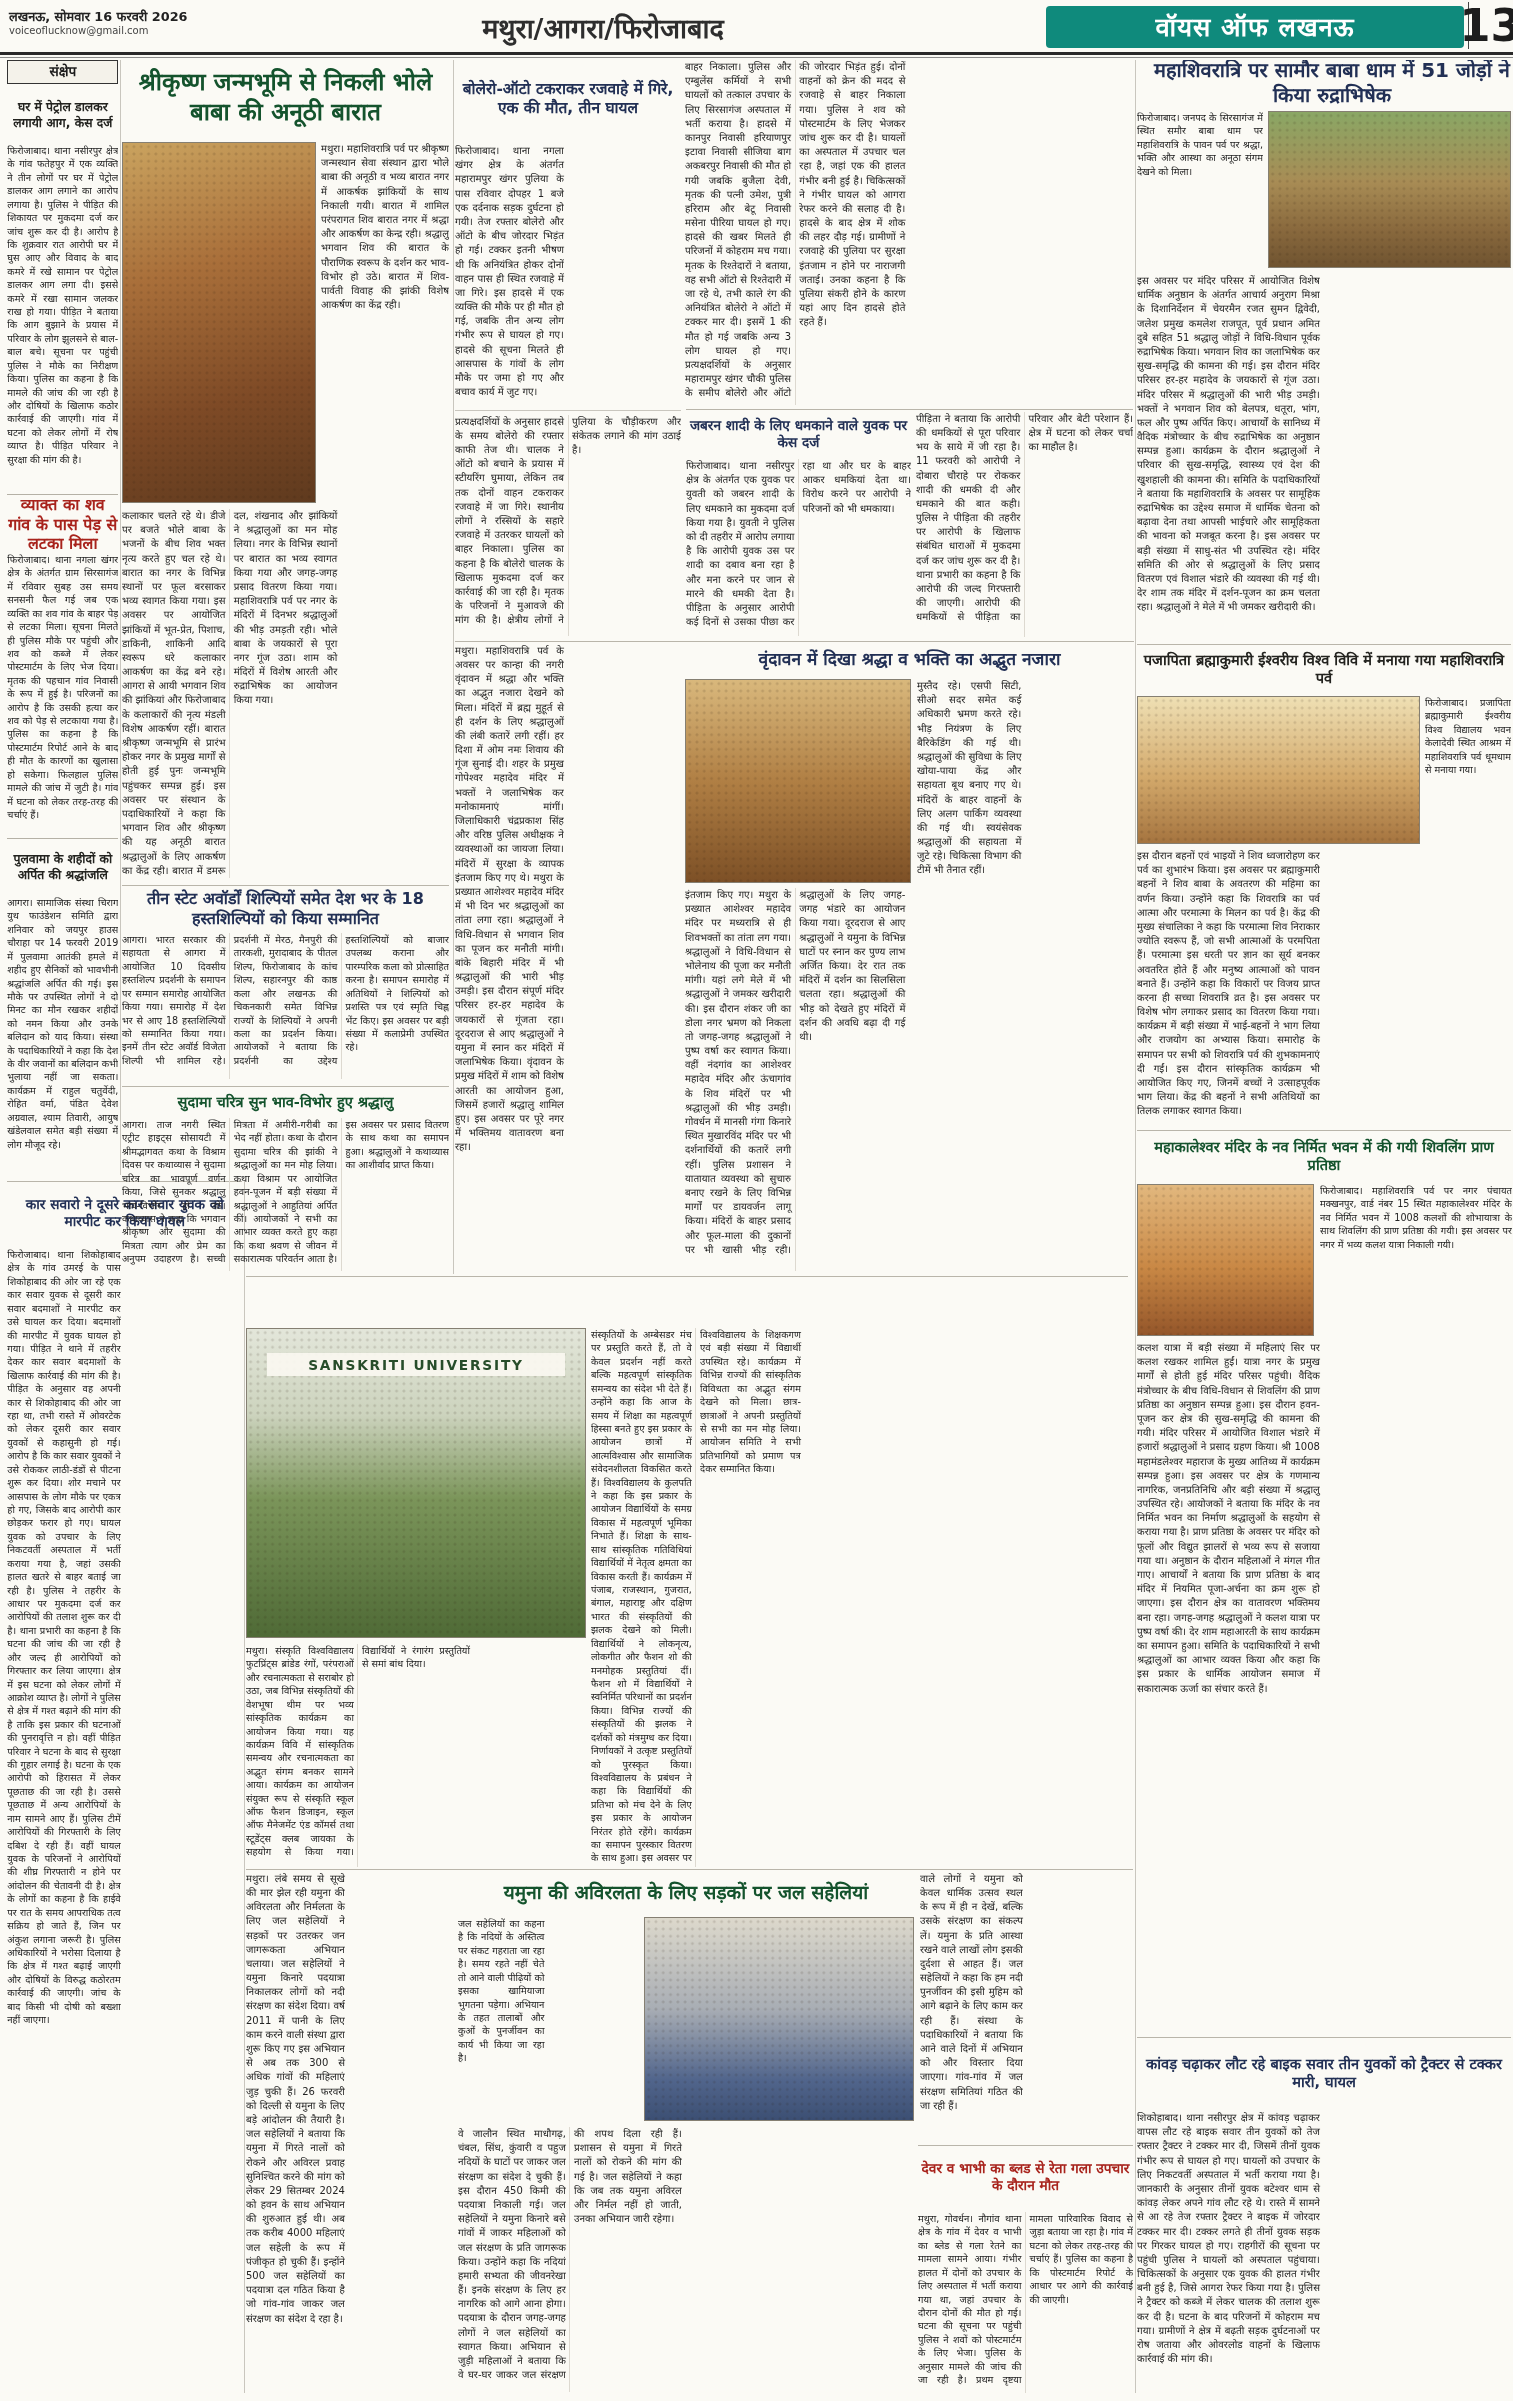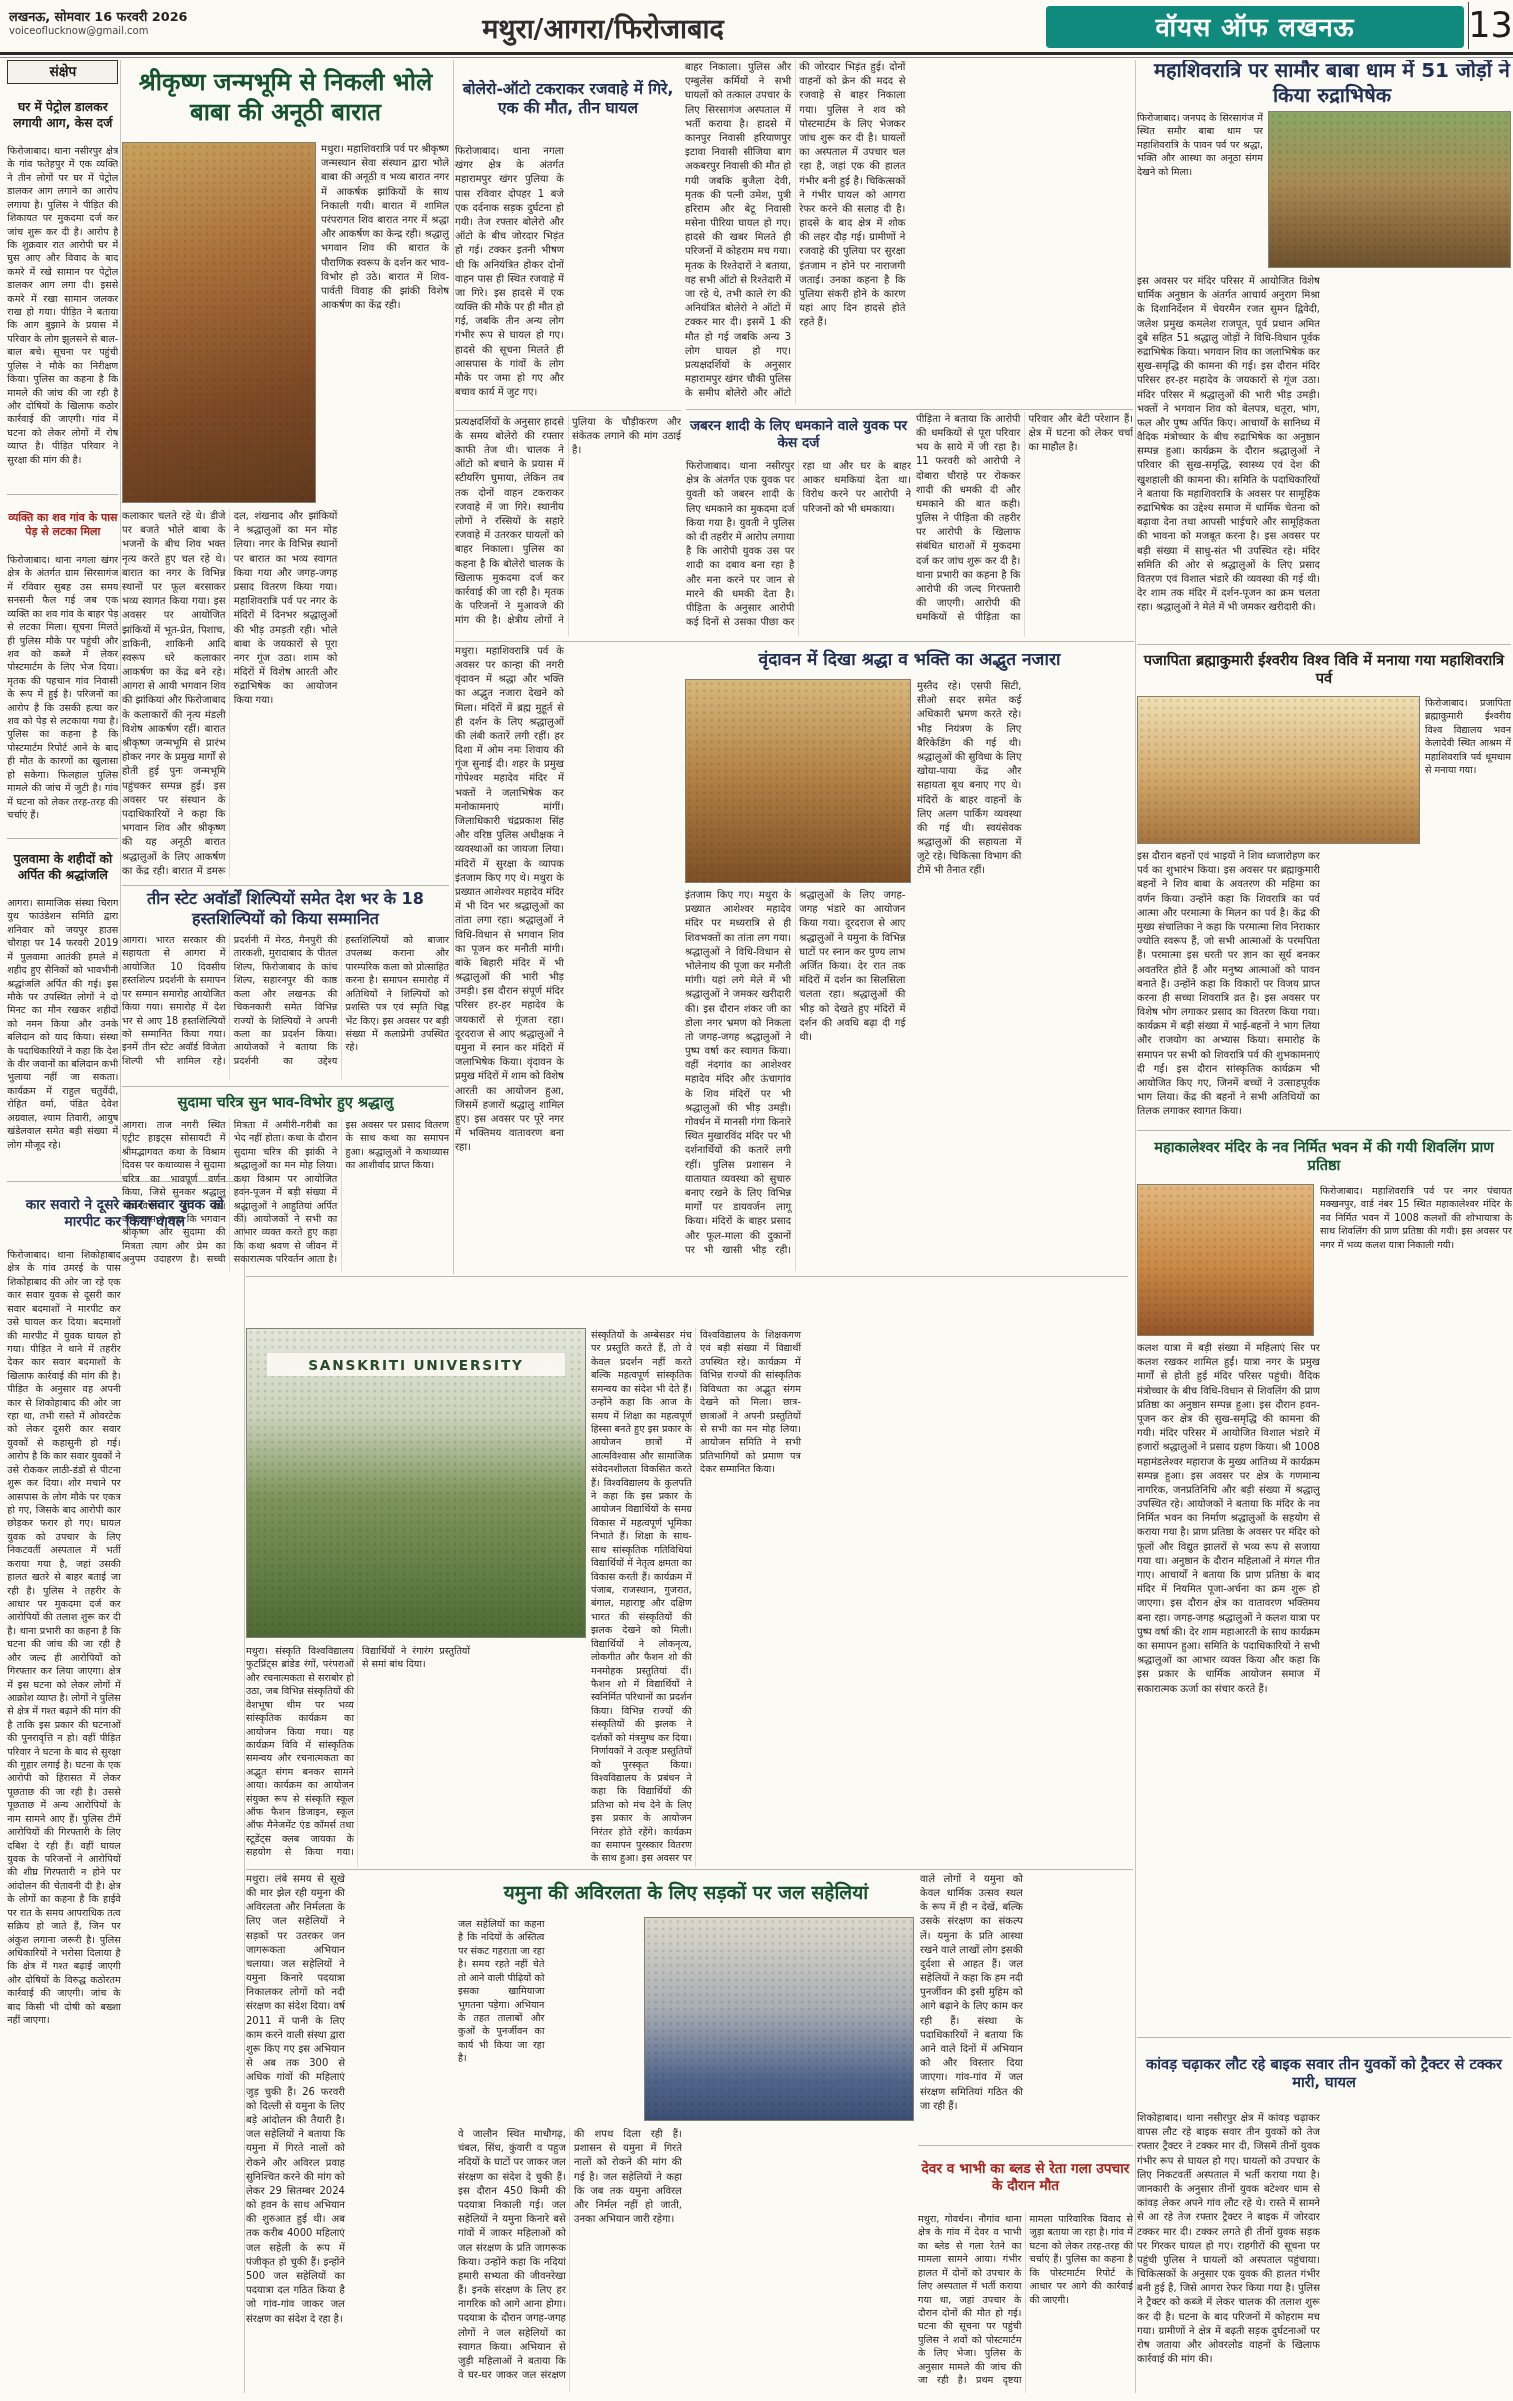--- a/index.html
+++ b/index.html
@@ -16,21 +16,21 @@
 .ph-baraat{background:linear-gradient(165deg,#caa35f 0%,#a96f3a 35%,#7e4a26 70%,#5f3a1e 100%)}
 .ph-samaur{background:linear-gradient(180deg,#8aa765 0%,#a88c55 45%,#8a6a3e 75%,#6f5330 100%)}
 .ph-vrindavan{background:linear-gradient(180deg,#d9b87c 0%,#b07f44 50%,#7d5026 100%)}
 .ph-brahma{background:linear-gradient(180deg,#efe0b4 0%,#d3a96b 55%,#a5743f 100%)}
 .ph-sanskriti{background:linear-gradient(180deg,#e3e6da 0%,#ccd3bd 28%,#7b955a 55%,#4f6a36 100%)}
 .ph-yamuna{background:linear-gradient(180deg,#ddd9cc 0%,#a8adb4 45%,#51658c 80%,#3c4f73 100%)}
 .ph-mahakal{background:linear-gradient(180deg,#e2b87e 0%,#c98845 55%,#94562a 100%)}
 .ph-banner{position:absolute;top:24px;left:6%;width:88%;background:rgba(250,248,240,.93);color:#274d2a;font-weight:bold;font-size:13.7px;text-align:center;letter-spacing:1.8px;padding:3.7px 0;z-index:1}
 .mast-banner{position:absolute;left:1046px;top:5.5px;width:418px;height:42px;background:#0f8a7c;border-radius:4px;display:flex;align-items:center;justify-content:center}
 .mast-banner span{color:#ffffff;font-weight:bold;font-size:25.6px;letter-spacing:0.9px}
-.mast-page{position:absolute;left:1468px;top:1.8px;width:44px;height:47px;border-left:1.8px solid #444;font-size:35px;font-weight:normal;color:#1d1d1d;display:flex;align-items:center;justify-content:center}
+.mast-page{position:absolute;left:1468px;top:1.8px;width:44px;height:47px;border-left:1.8px solid #444;font-size:45px;font-weight:bold;color:#1d1d1d;display:flex;align-items:center;justify-content:center}
 .vr{background:#c9c6be;width:0.9px}
 .sankshep-box{border:1.8px solid #333;font-size:13.7px;font-weight:bold;text-align:center;line-height:20px;background:#f4f2ea}
 section{border-top:0.9px solid #b9b5aa}
 section.no-rule{border-top:none}
 </style>
 </head>
 <body>
 
 <div class="page">
 
@@ -51,21 +51,21 @@
   <div class="abs vr" style="left:120px;top:60px;height:1115px"></div>
   <div class="abs vr" style="left:453px;top:60px;height:1214px"></div>
   <div class="abs vr" style="left:1135px;top:60px;height:2333px"></div>
   <div class="abs vr" style="left:244px;top:1181px;height:1212px"></div>
 
   <section class="abs no-rule" style="left:7.3px;top:60px;width:111px;height:1115px">
     <div class="abs sankshep-box" style="left:0;top:0;width:111px;height:24px">संक्षेप</div>
     <h3 class="abs hl dark" style="left:0;top:31px;width:111px;height:49px;font-size:12.3px">घर में पेट्रोल डालकर लगायी आग, केस दर्ज</h3>
     <div class="abs bt small c1" style="left:0;top:84px;width:111px;height:345px">फिरोजाबाद। थाना नसीरपुर क्षेत्र के गांव फतेहपुर में एक व्यक्ति ने तीन लोगों पर घर में पेट्रोल डालकर आग लगाने का आरोप लगाया है। पुलिस ने पीड़ित की शिकायत पर मुकदमा दर्ज कर जांच शुरू कर दी है। आरोप है कि शुक्रवार रात आरोपी घर में घुस आए और विवाद के बाद कमरे में रखे सामान पर पेट्रोल डालकर आग लगा दी। इससे कमरे में रखा सामान जलकर राख हो गया। पीड़ित ने बताया कि आग बुझाने के प्रयास में परिवार के लोग झुलसने से बाल-बाल बचे। सूचना पर पहुंची पुलिस ने मौके का निरीक्षण किया। पुलिस का कहना है कि मामले की जांच की जा रही है और दोषियों के खिलाफ कठोर कार्रवाई की जाएगी। गांव में घटना को लेकर लोगों में रोष व्याप्त है। पीड़ित परिवार ने सुरक्षा की मांग की है।</div>
     <div class="abs" style="left:0;top:434px;width:111px;height:0.9px;background:#b5b1a6"></div>
-    <h3 class="abs hl maroon" style="left:0;top:440px;width:111px;height:49px;font-size:11px">व्यक्ति का शव गांव के पास पेड़ से लटका मिला</h3>
+    <h3 class="abs hl maroon" style="left:0;top:440px;width:111px;height:49px;font-size:16px">व्यक्ति का शव गांव के पास पेड़ से लटका मिला</h3>
     <div class="abs bt small c1" style="left:0;top:493px;width:111px;height:279px">फिरोजाबाद। थाना नगला खंगर क्षेत्र के अंतर्गत ग्राम सिरसागंज में रविवार सुबह उस समय सनसनी फैल गई जब एक व्यक्ति का शव गांव के बाहर पेड़ से लटका मिला। सूचना मिलते ही पुलिस मौके पर पहुंची और शव को कब्जे में लेकर पोस्टमार्टम के लिए भेज दिया। मृतक की पहचान गांव निवासी के रूप में हुई है। परिजनों का आरोप है कि उसकी हत्या कर शव को पेड़ से लटकाया गया है। पुलिस का कहना है कि पोस्टमार्टम रिपोर्ट आने के बाद ही मौत के कारणों का खुलासा हो सकेगा। फिलहाल पुलिस मामले की जांच में जुटी है। गांव में घटना को लेकर तरह-तरह की चर्चाएं हैं।</div>
     <div class="abs" style="left:0;top:778px;width:111px;height:0.9px;background:#b5b1a6"></div>
     <h3 class="abs hl dark" style="left:0;top:783px;width:111px;height:49px;font-size:12.3px">पुलवामा के शहीदों को अर्पित की श्रद्धांजलि</h3>
     <div class="abs bt small c1" style="left:0;top:836px;width:111px;height:279px">आगरा। सामाजिक संस्था चिराग युथ फाउंडेशन समिति द्वारा शनिवार को जयपुर हाउस चौराहा पर 14 फरवरी 2019 में पुलवामा आतंकी हमले में शहीद हुए सैनिकों को भावभीनी श्रद्धांजलि अर्पित की गई। इस मौके पर उपस्थित लोगों ने दो मिनट का मौन रखकर शहीदों को नमन किया और उनके बलिदान को याद किया। संस्था के पदाधिकारियों ने कहा कि देश के वीर जवानों का बलिदान कभी भुलाया नहीं जा सकता। कार्यक्रम में राहुल चतुर्वेदी, रोहित वर्मा, पंडित देवेश अग्रवाल, श्याम तिवारी, आयुष खंडेलवाल समेत बड़ी संख्या में लोग मौजूद रहे।</div>
   </section>
 
   <section class="abs" style="left:7.3px;top:1181px;width:235px;height:1212px">
     <h2 class="abs hl navy" style="left:0;top:1.8px;width:235px;height:58px;font-size:13.7px">कार सवारो ने दूसरे कार सवार युवक को मारपीट कर किया घायल</h2>
     <div class="abs bt small c2" style="left:0;top:66px;width:235px;height:1145px">फिरोजाबाद। थाना शिकोहाबाद क्षेत्र के गांव उमरई के पास शिकोहाबाद की ओर जा रहे एक कार सवार युवक से दूसरी कार सवार बदमाशों ने मारपीट कर उसे घायल कर दिया। बदमाशों की मारपीट में युवक घायल हो गया। पीड़ित ने थाने में तहरीर देकर कार सवार बदमाशों के खिलाफ कार्रवाई की मांग की है। पीड़ित के अनुसार वह अपनी कार से शिकोहाबाद की ओर जा रहा था, तभी रास्ते में ओवरटेक को लेकर दूसरी कार सवार युवकों से कहासुनी हो गई। आरोप है कि कार सवार युवकों ने उसे रोककर लाठी-डंडों से पीटना शुरू कर दिया। शोर मचाने पर आसपास के लोग मौके पर एकत्र हो गए, जिसके बाद आरोपी कार छोड़कर फरार हो गए। घायल युवक को उपचार के लिए निकटवर्ती अस्पताल में भर्ती कराया गया है, जहां उसकी हालत खतरे से बाहर बताई जा रही है। पुलिस ने तहरीर के आधार पर मुकदमा दर्ज कर आरोपियों की तलाश शुरू कर दी है। थाना प्रभारी का कहना है कि घटना की जांच की जा रही है और जल्द ही आरोपियों को गिरफ्तार कर लिया जाएगा। क्षेत्र में इस घटना को लेकर लोगों में आक्रोश व्याप्त है। लोगों ने पुलिस से क्षेत्र में गश्त बढ़ाने की मांग की है ताकि इस प्रकार की घटनाओं की पुनरावृत्ति न हो। वहीं पीड़ित परिवार ने घटना के बाद से सुरक्षा की गुहार लगाई है। घटना के एक आरोपी को हिरासत में लेकर पूछताछ की जा रही है। उससे पूछताछ में अन्य आरोपियों के नाम सामने आए हैं। पुलिस टीमें आरोपियों की गिरफ्तारी के लिए दबिश दे रही हैं। वहीं घायल युवक के परिजनों ने आरोपियों की शीघ्र गिरफ्तारी न होने पर आंदोलन की चेतावनी दी है। क्षेत्र के लोगों का कहना है कि हाईवे पर रात के समय आपराधिक तत्व सक्रिय हो जाते हैं, जिन पर अंकुश लगाना जरूरी है। पुलिस अधिकारियों ने भरोसा दिलाया है कि क्षेत्र में गश्त बढ़ाई जाएगी और दोषियों के विरुद्ध कठोरतम कार्रवाई की जाएगी। जांच के बाद किसी भी दोषी को बख्शा नहीं जाएगा।</div>
   </section>

